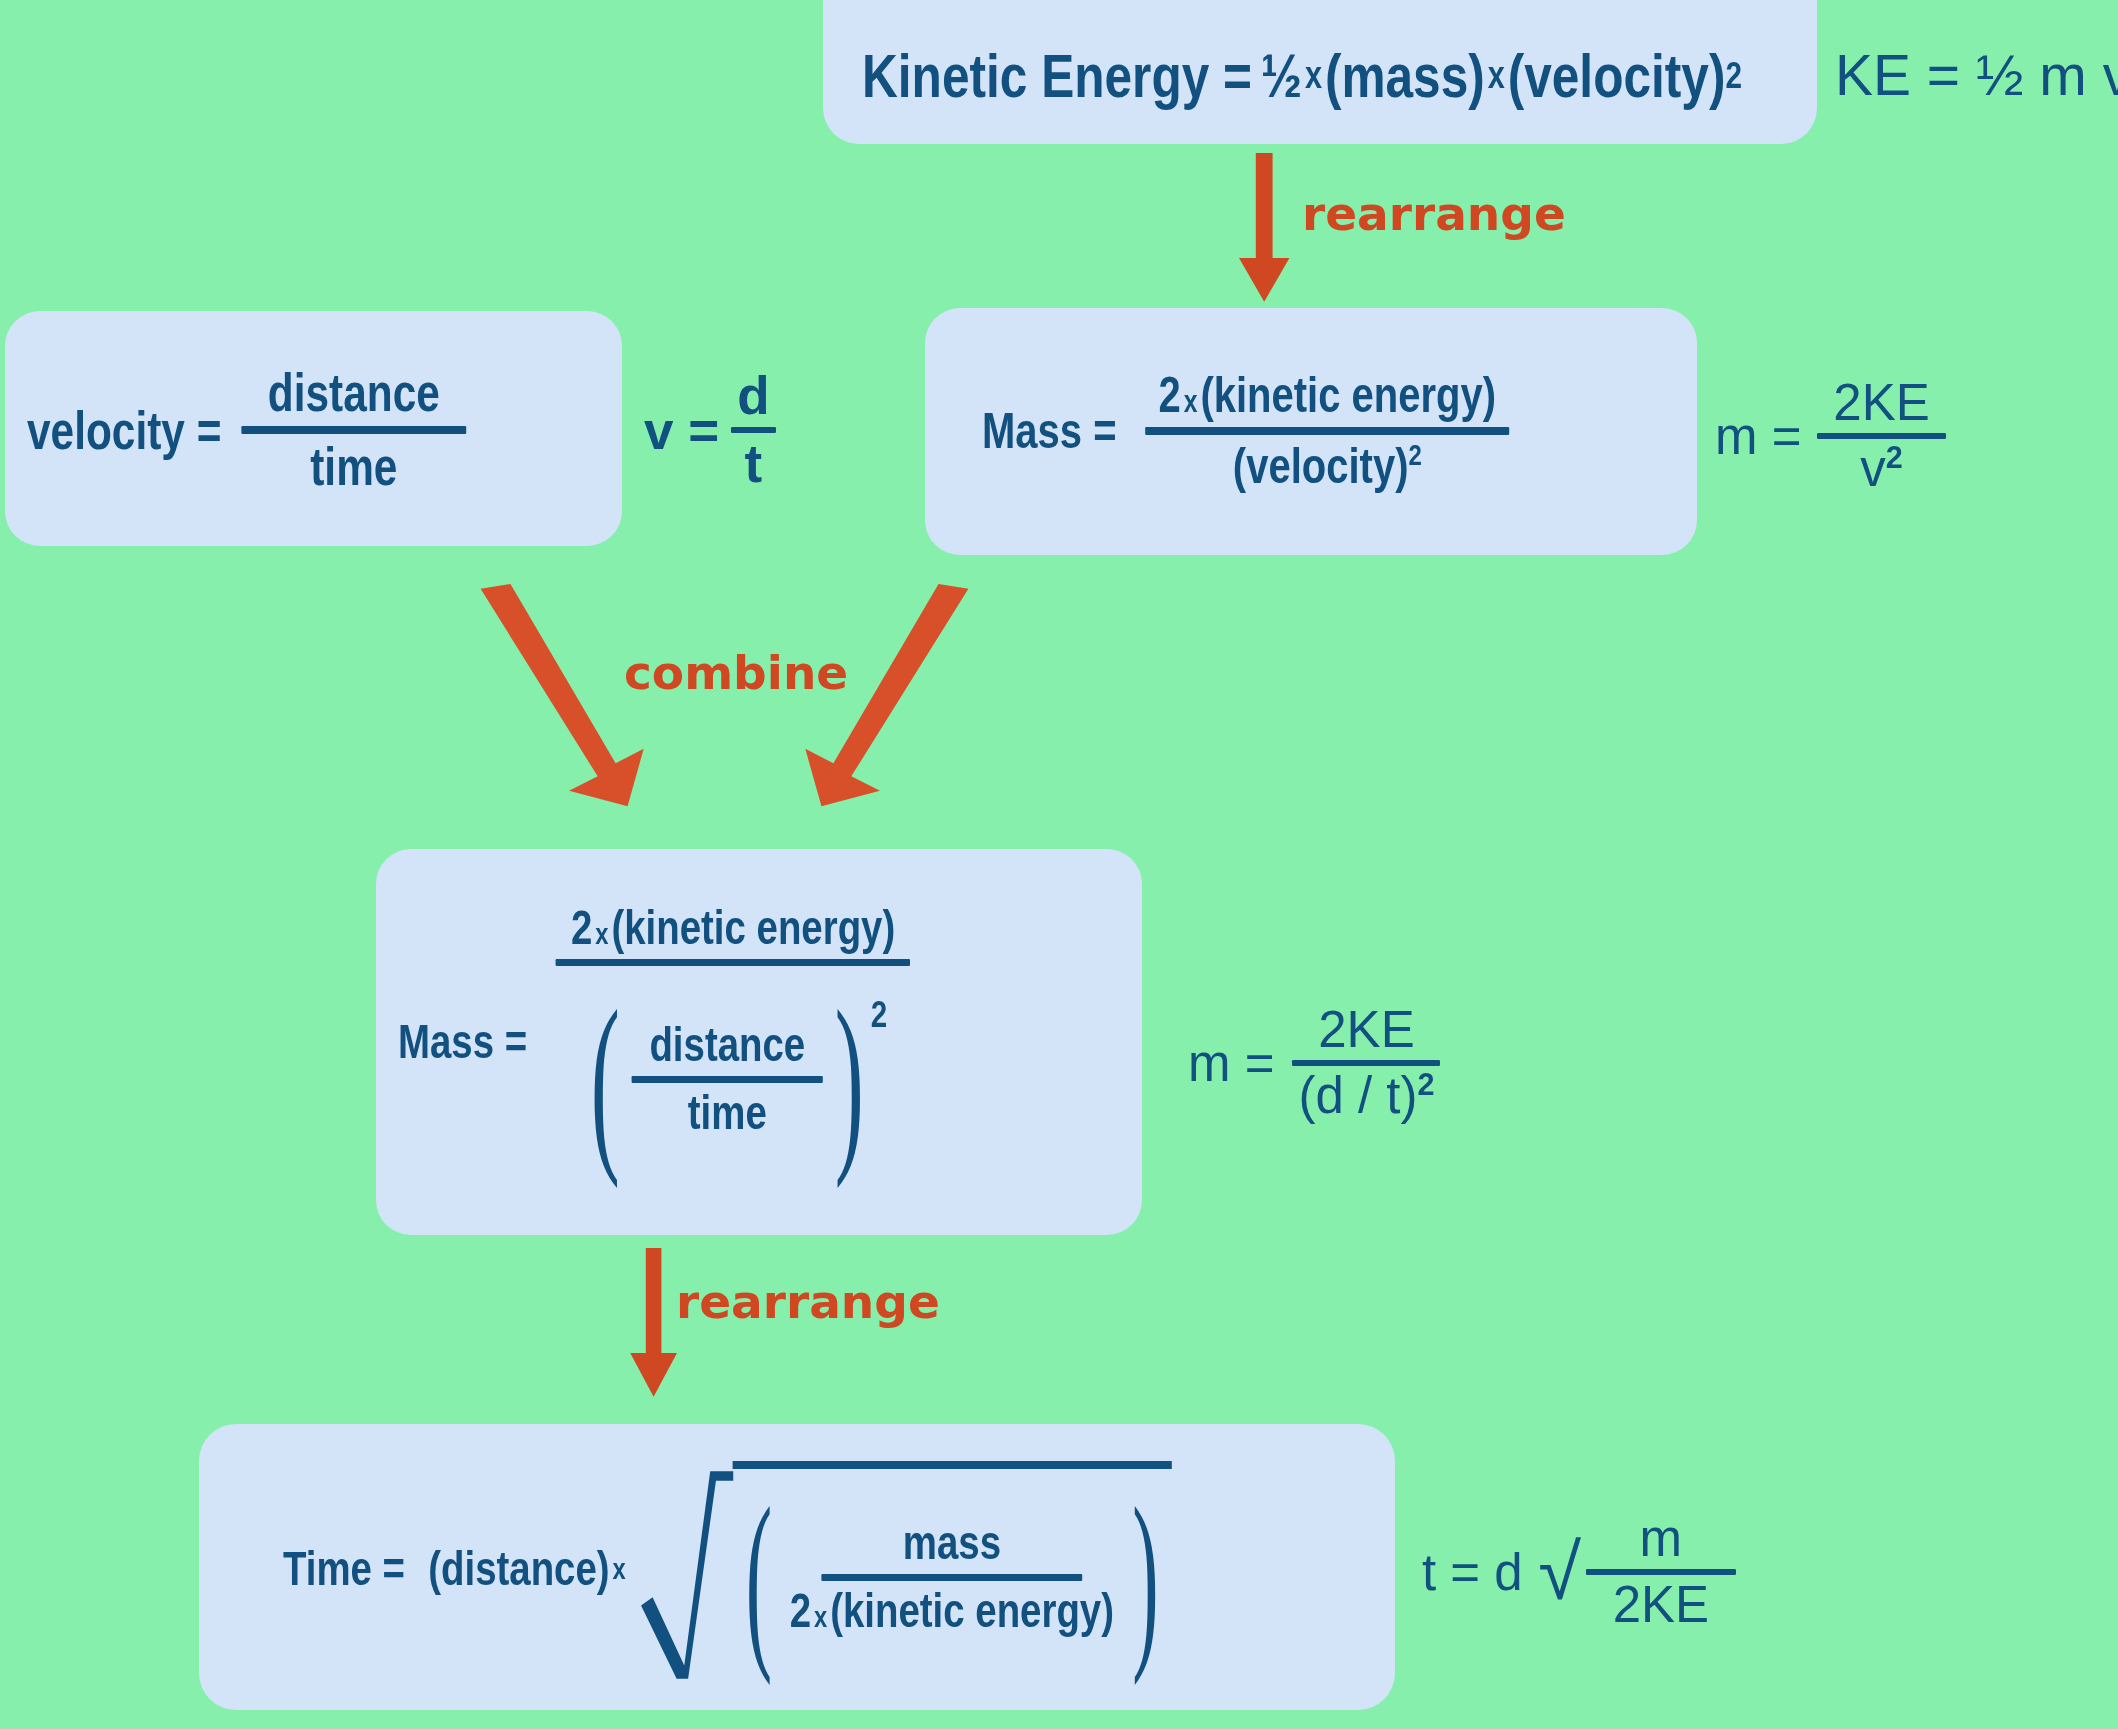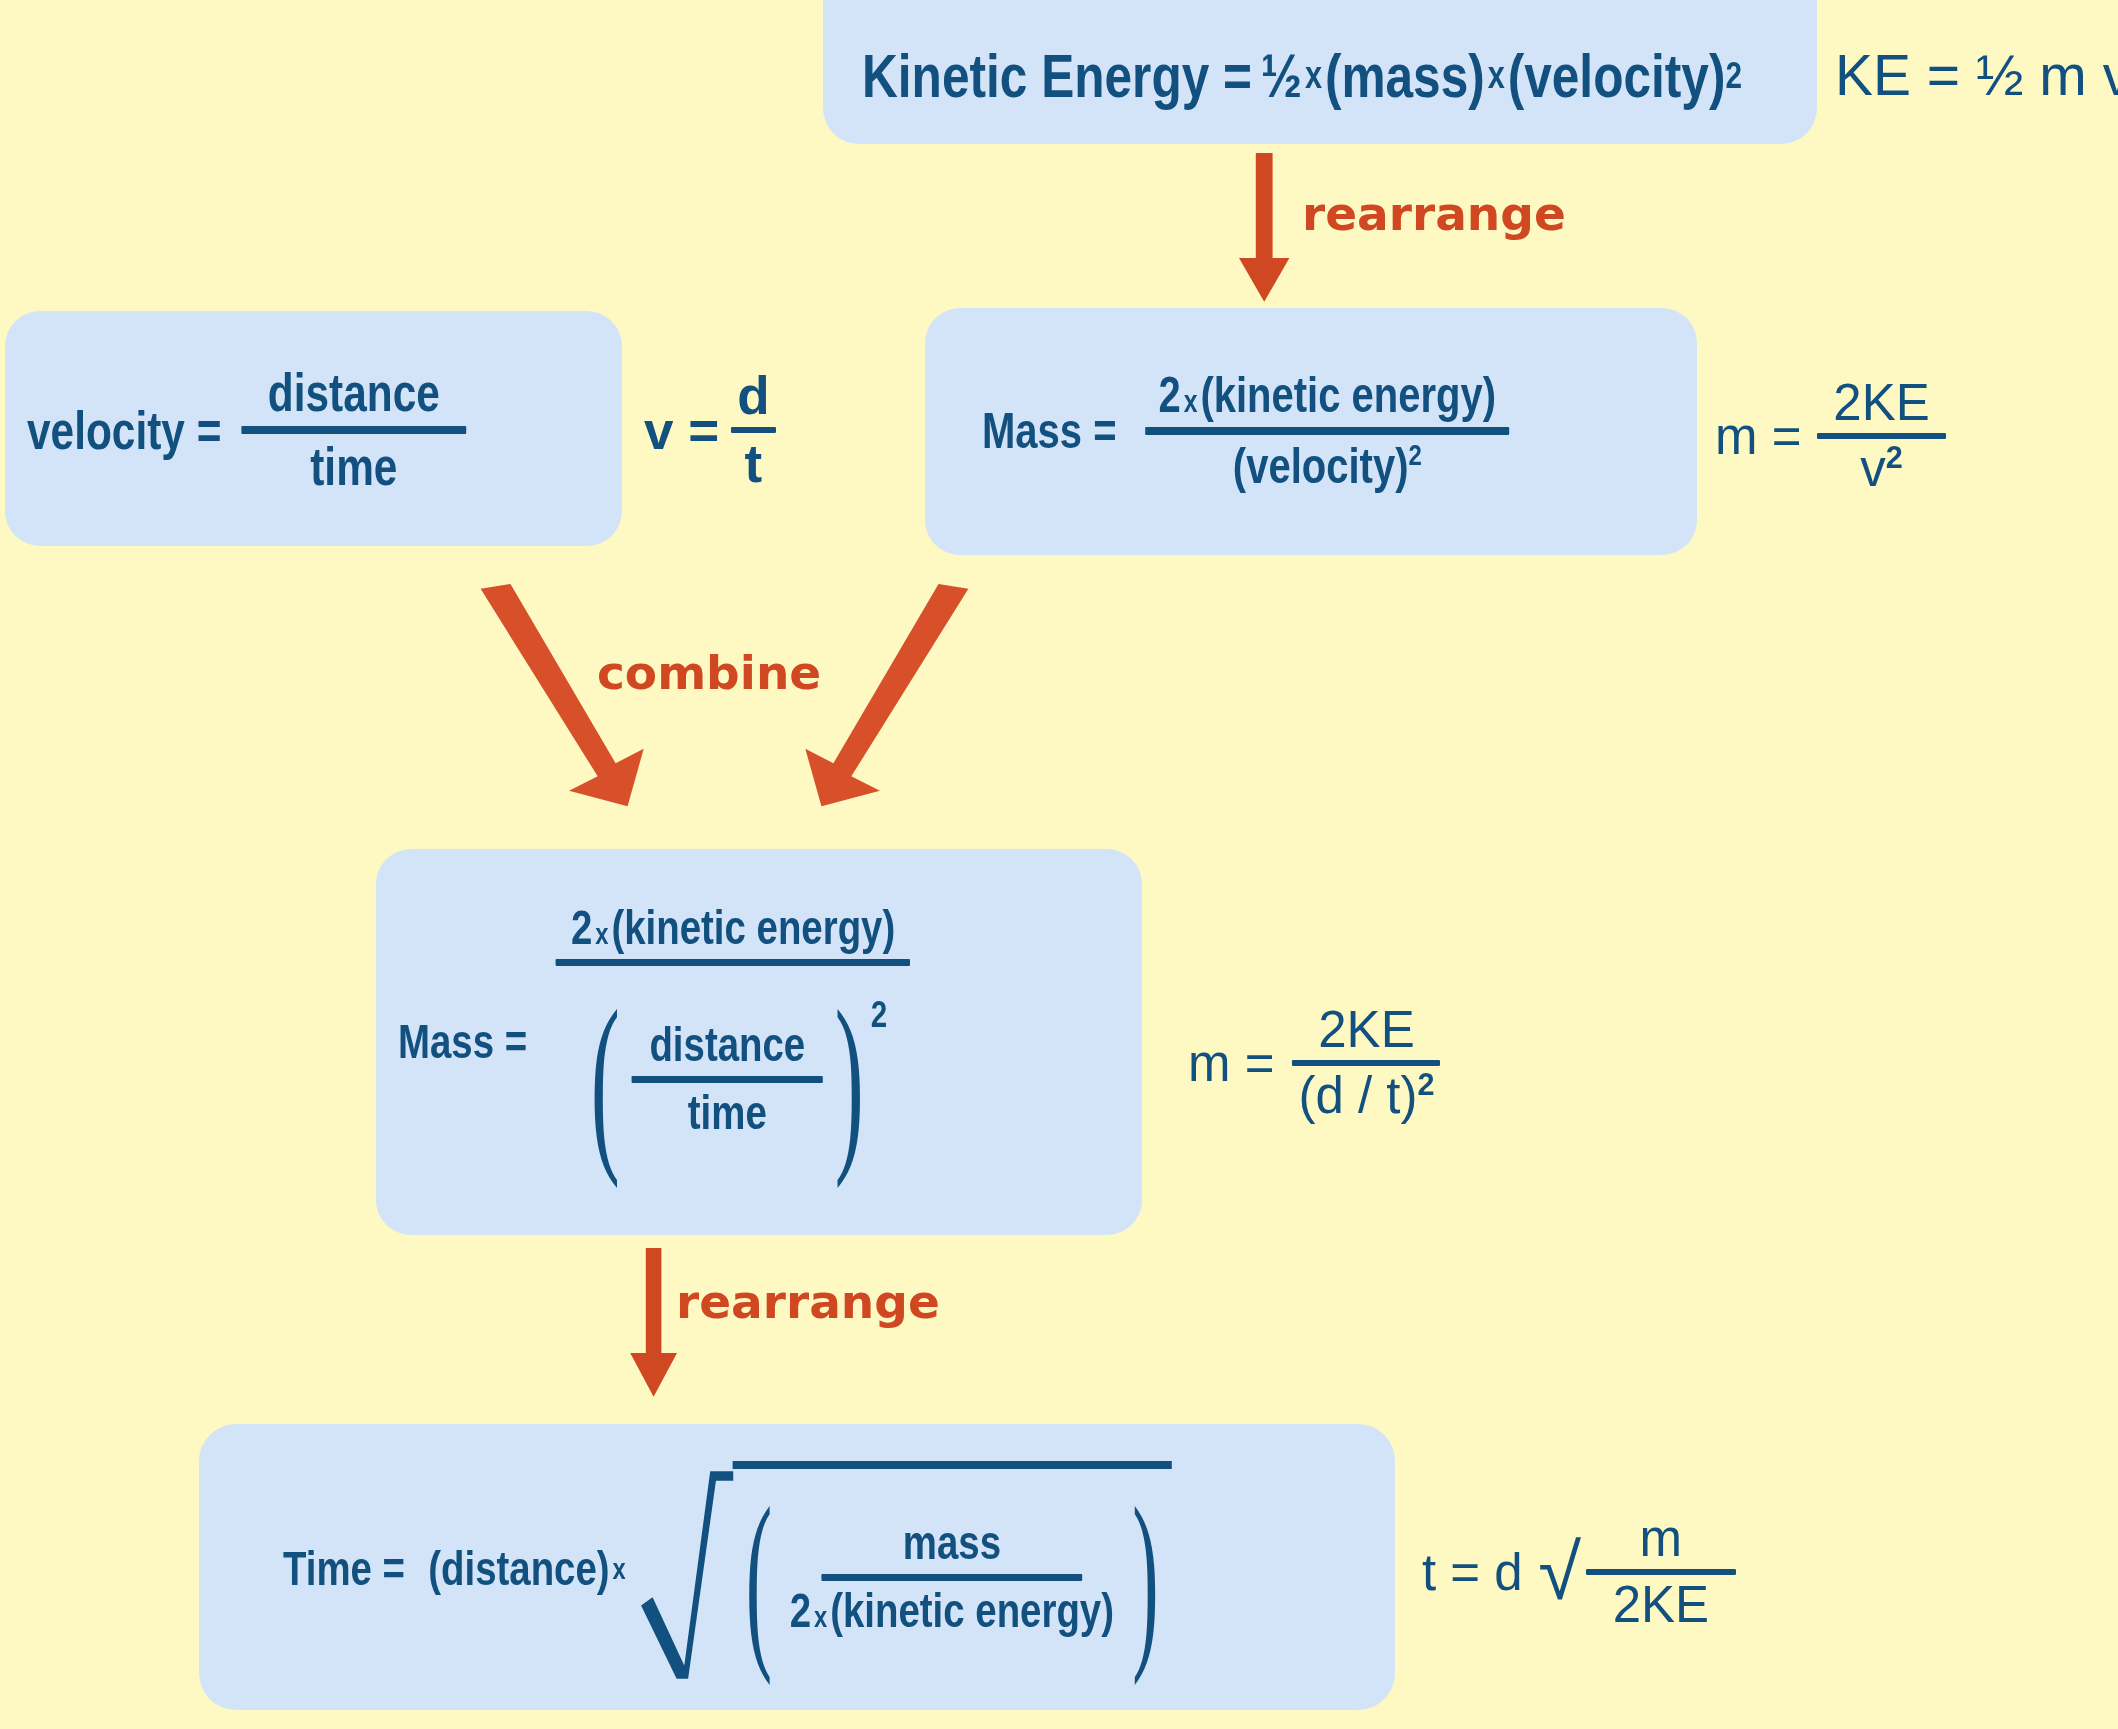--- a/index.html
+++ b/index.html
@@ -7,21 +7,21 @@
     padding: 0;
     background: #ffffff;
   }
   body {
     font-family: "Liberation Sans", sans-serif;
   }
   #stage {
     position: relative;
     width: 2119px;
     height: 1729px;
-    background: #fef9c3;
+    background: #86efac;
     overflow: hidden;
   }
   .box {
     position: absolute;
     background: #d3e4f8;
     border-radius: 42px;
     box-sizing: border-box;
   }
   .fml {
     position: absolute;
@@ -189,21 +189,21 @@
   </div>
 
   <svg class="arrow" style="left:473px; top:584px;" width="204" height="227" viewBox="0 0 340 380">
     <path d="M 12 8 L 62 0 L 238 300 L 285 276 L 258 372 L 160 346 L 208 322 Z" fill="#d8502a"></path>
   </svg>
 
   <svg class="arrow" style="left:772px; top:584px;" width="204" height="227" viewBox="0 0 340 380">
     <path d="M 328 8 L 278 0 L 102 300 L 55 276 L 82 372 L 180 346 L 132 322 Z" fill="#d8502a"></path>
   </svg>
 
-  <div class="arrowlabel" style="left:597px; top:645px; font-size:47px;">combine</div>
+  <div class="arrowlabel" style="left:624px; top:645px; font-size:47px;">combine</div>
 
   <div class="box" style="left:376px; top:849px; width:766px; height:386px; border-radius:35px;"></div>
 
   <div class="fml" style="left:398px; top:880px; height:323px; font-size:48px;">
     <span class="cond" style="display:inline-flex;align-items:center;">
       <span class="lbl">Mass =</span>
       <span style="width:36px"></span>
       <span class="frac" style="min-width:443px;">
         <span class="num">
           <span>2</span><span class="times">x</span><span>(kinetic energy)</span>

